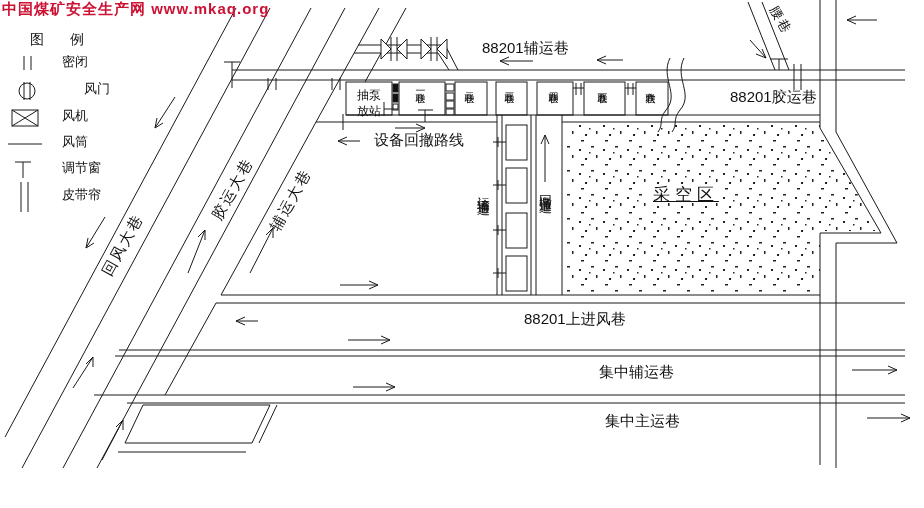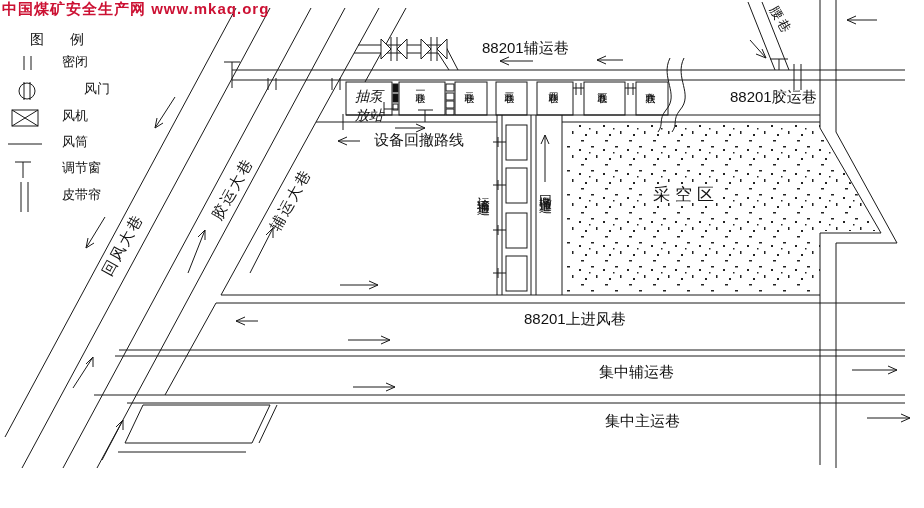--- a/index.html
+++ b/index.html
@@ -3,21 +3,21 @@
 <meta charset="utf-8">
 <style>
   html,body{margin:0;padding:0;background:#fff;}
   .stage{position:relative;width:916px;height:508px;background:#ffffff;overflow:hidden;
          font-family:"Liberation Sans","DejaVu Sans",sans-serif;color:#111;}
   svg{position:absolute;left:0;top:0;}
   .lbl{position:absolute;white-space:nowrap;color:#111;line-height:1;}
   .v{writing-mode:vertical-rl;text-orientation:upright;letter-spacing:2px;}
   .rot{transform-origin:center center;letter-spacing:2px;}
   .wm{font-weight:bold;font-size:15px;letter-spacing:1px;}
-  .small{font-size:14px;font-style:italic;}
+  .small{font-size:12px;}
   .roomlbl{writing-mode:vertical-rl;text-orientation:upright;font-size:10px;letter-spacing:0;}
   .big{font-size:15px;}
   .legend-item{font-size:13px;}
   .goaf-lbl{font-size:17px;letter-spacing:5px;background:#fff;padding:0 3px;}
 </style>
 </head>
 <body>
 
 <div class="stage">
 
@@ -195,21 +195,21 @@
   <div class="lbl rot big" style="left:252px;top:185px;width:84px;transform:rotate(-61deg);">辅运大巷</div>
   <div class="lbl rot" style="left:764px;top:17px;width:38px;font-size:13px;transform:rotate(60deg);">腰巷</div>
 
   <div class="lbl big" style="left:482px;top:40px;">88201辅运巷</div>
   <div class="lbl big" style="left:686px;top:89px;padding-left:44px;">88201胶运巷</div>
   <div class="lbl big" style="left:374px;top:133px;font-family:Liberation Serif, serif;">设备回撤路线</div>
 
   <div class="lbl v" style="left:477px;top:186px;font-size:13px;">运输通道</div>
   <div class="lbl v" style="left:539px;top:184px;font-size:13px;">回撤通道</div>
 
-  <div class="lbl goaf-lbl" style="left:650px;top:186px;">采空区</div>
+  <div class="lbl goaf-lbl" style="left:650px;top:186px;text-decoration:underline;">采空区</div>
 
   <div class="lbl big" style="left:524px;top:311px;text-align:right;">88201上进风巷</div>
   <div class="lbl big" style="left:599px;top:364px;">集中辅运巷</div>
   <div class="lbl big" style="left:605px;top:413px;">集中主运巷</div>
 
   <div class="lbl small" style="left:349px;top:87px;width:40px;text-align:center;line-height:1.35;">
     <div>抽泵</div>
     <div>放站</div>
   </div>
 

